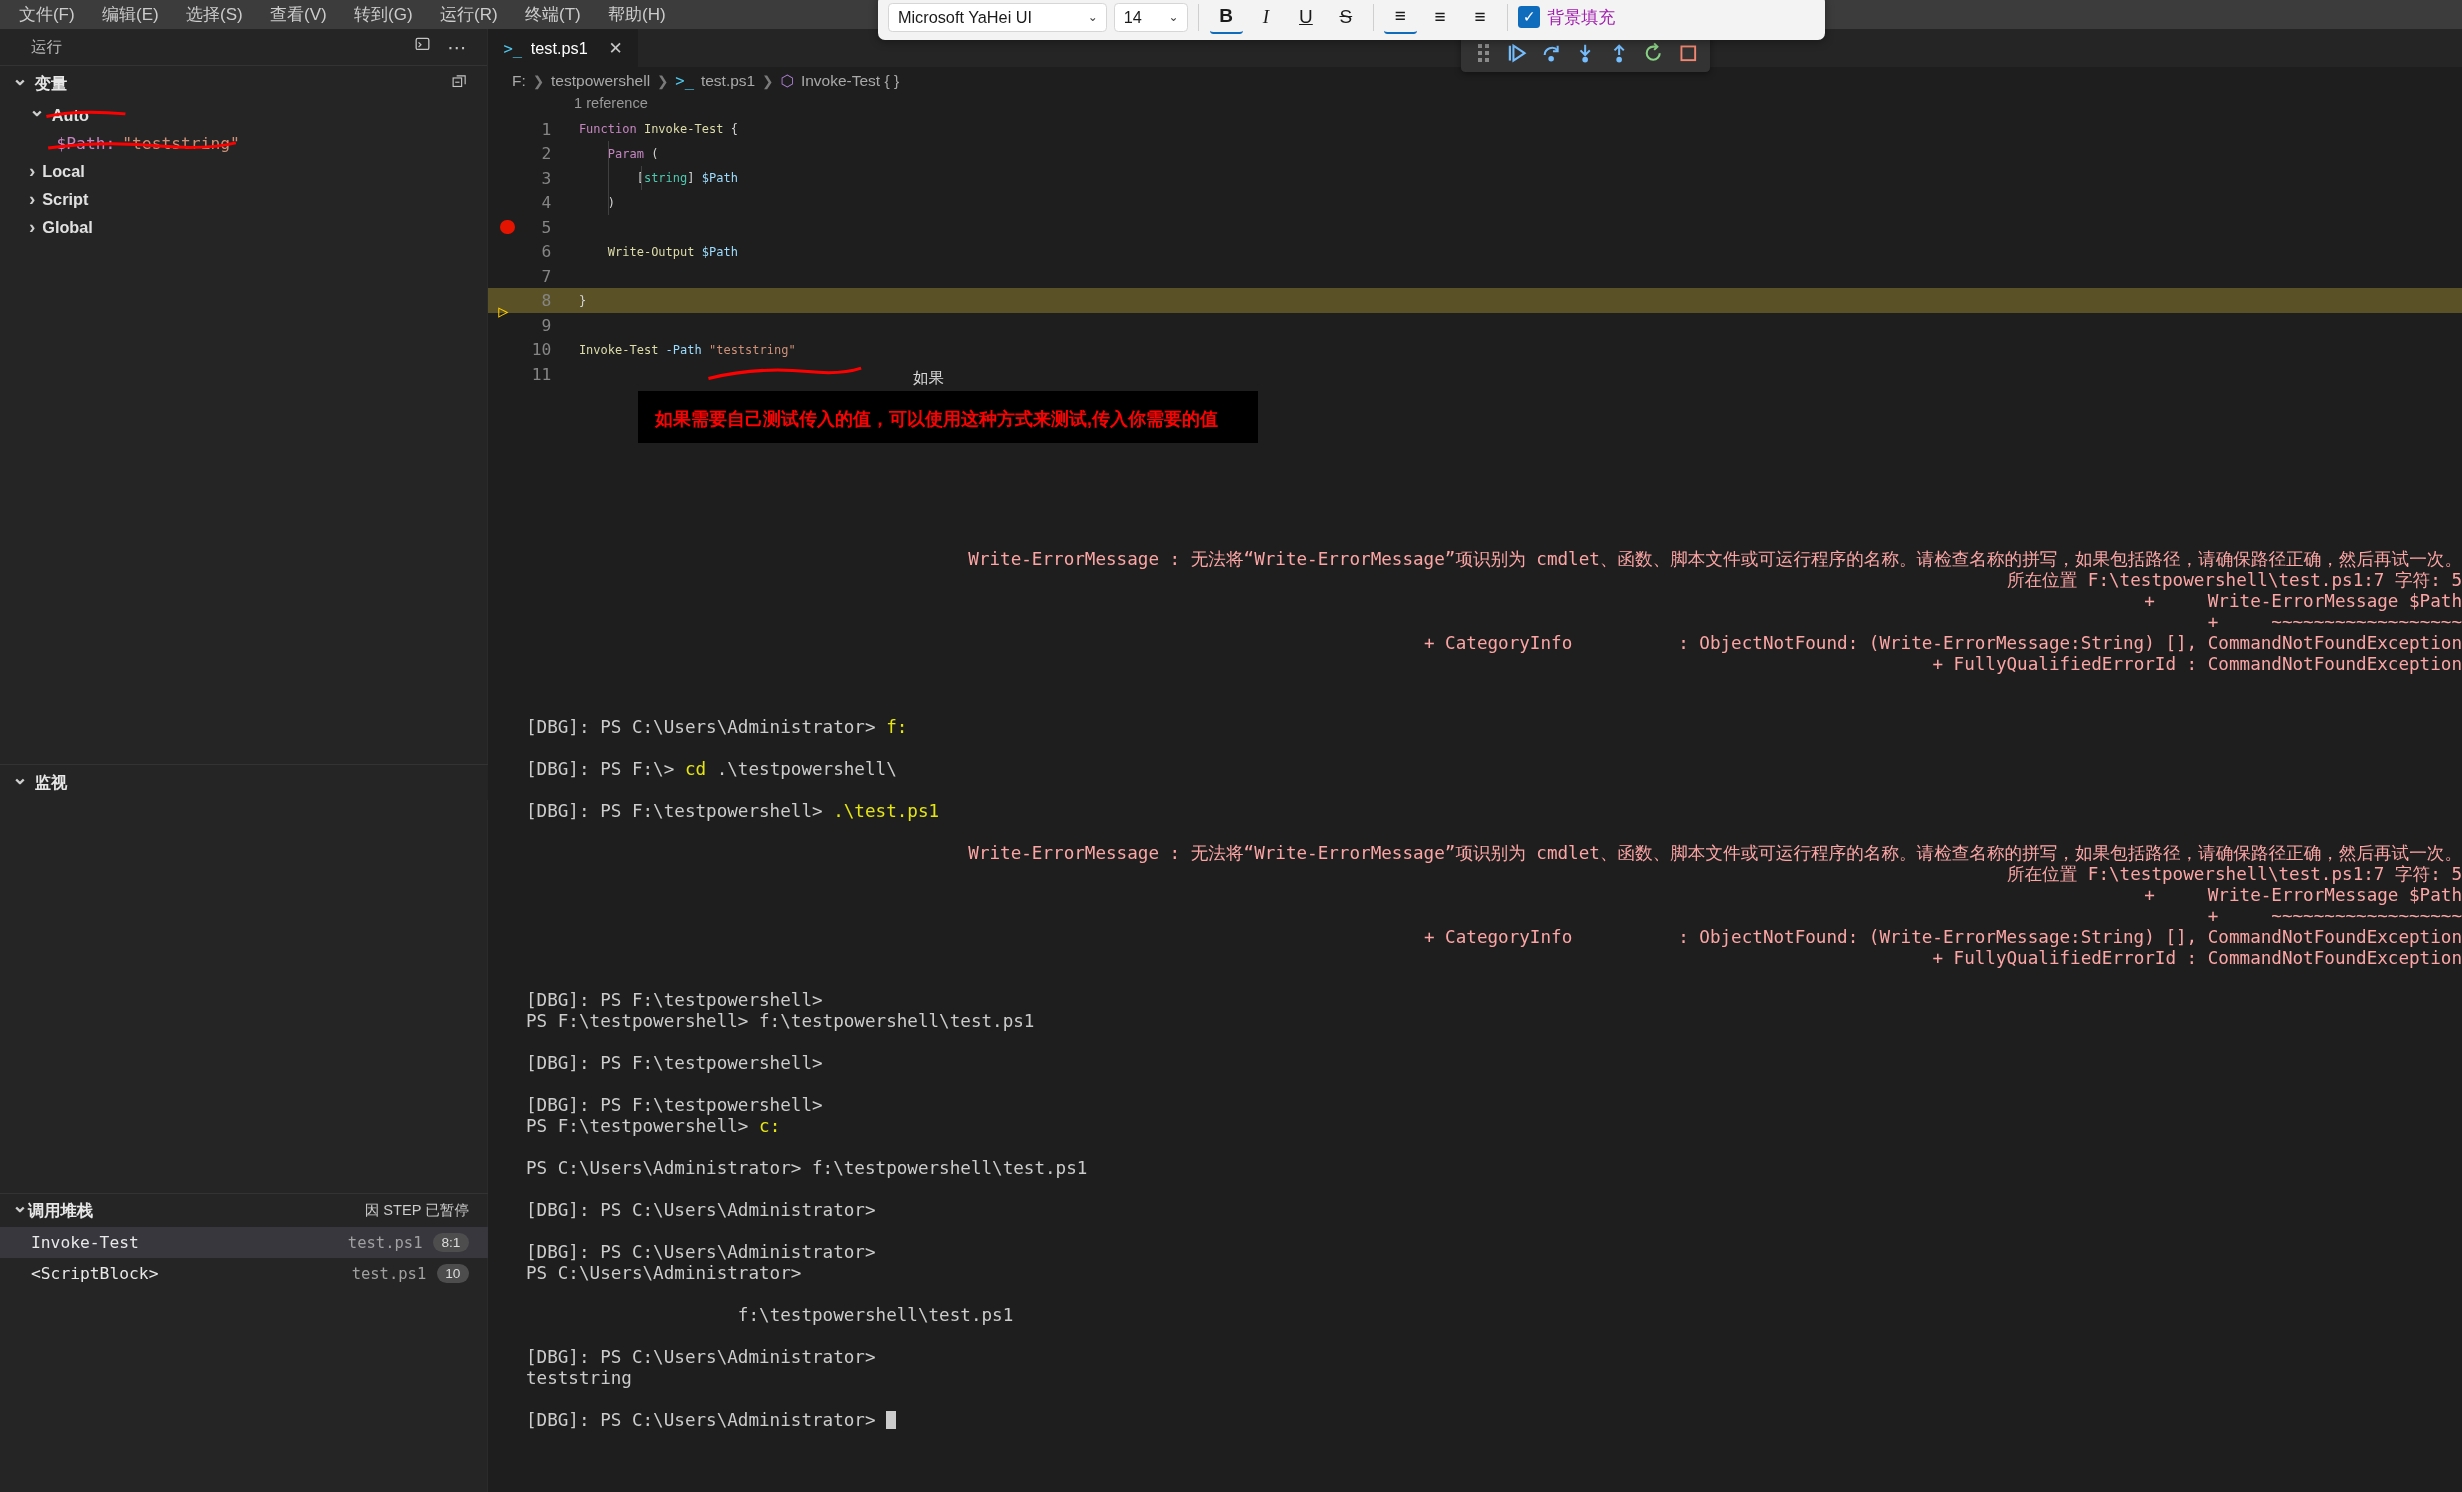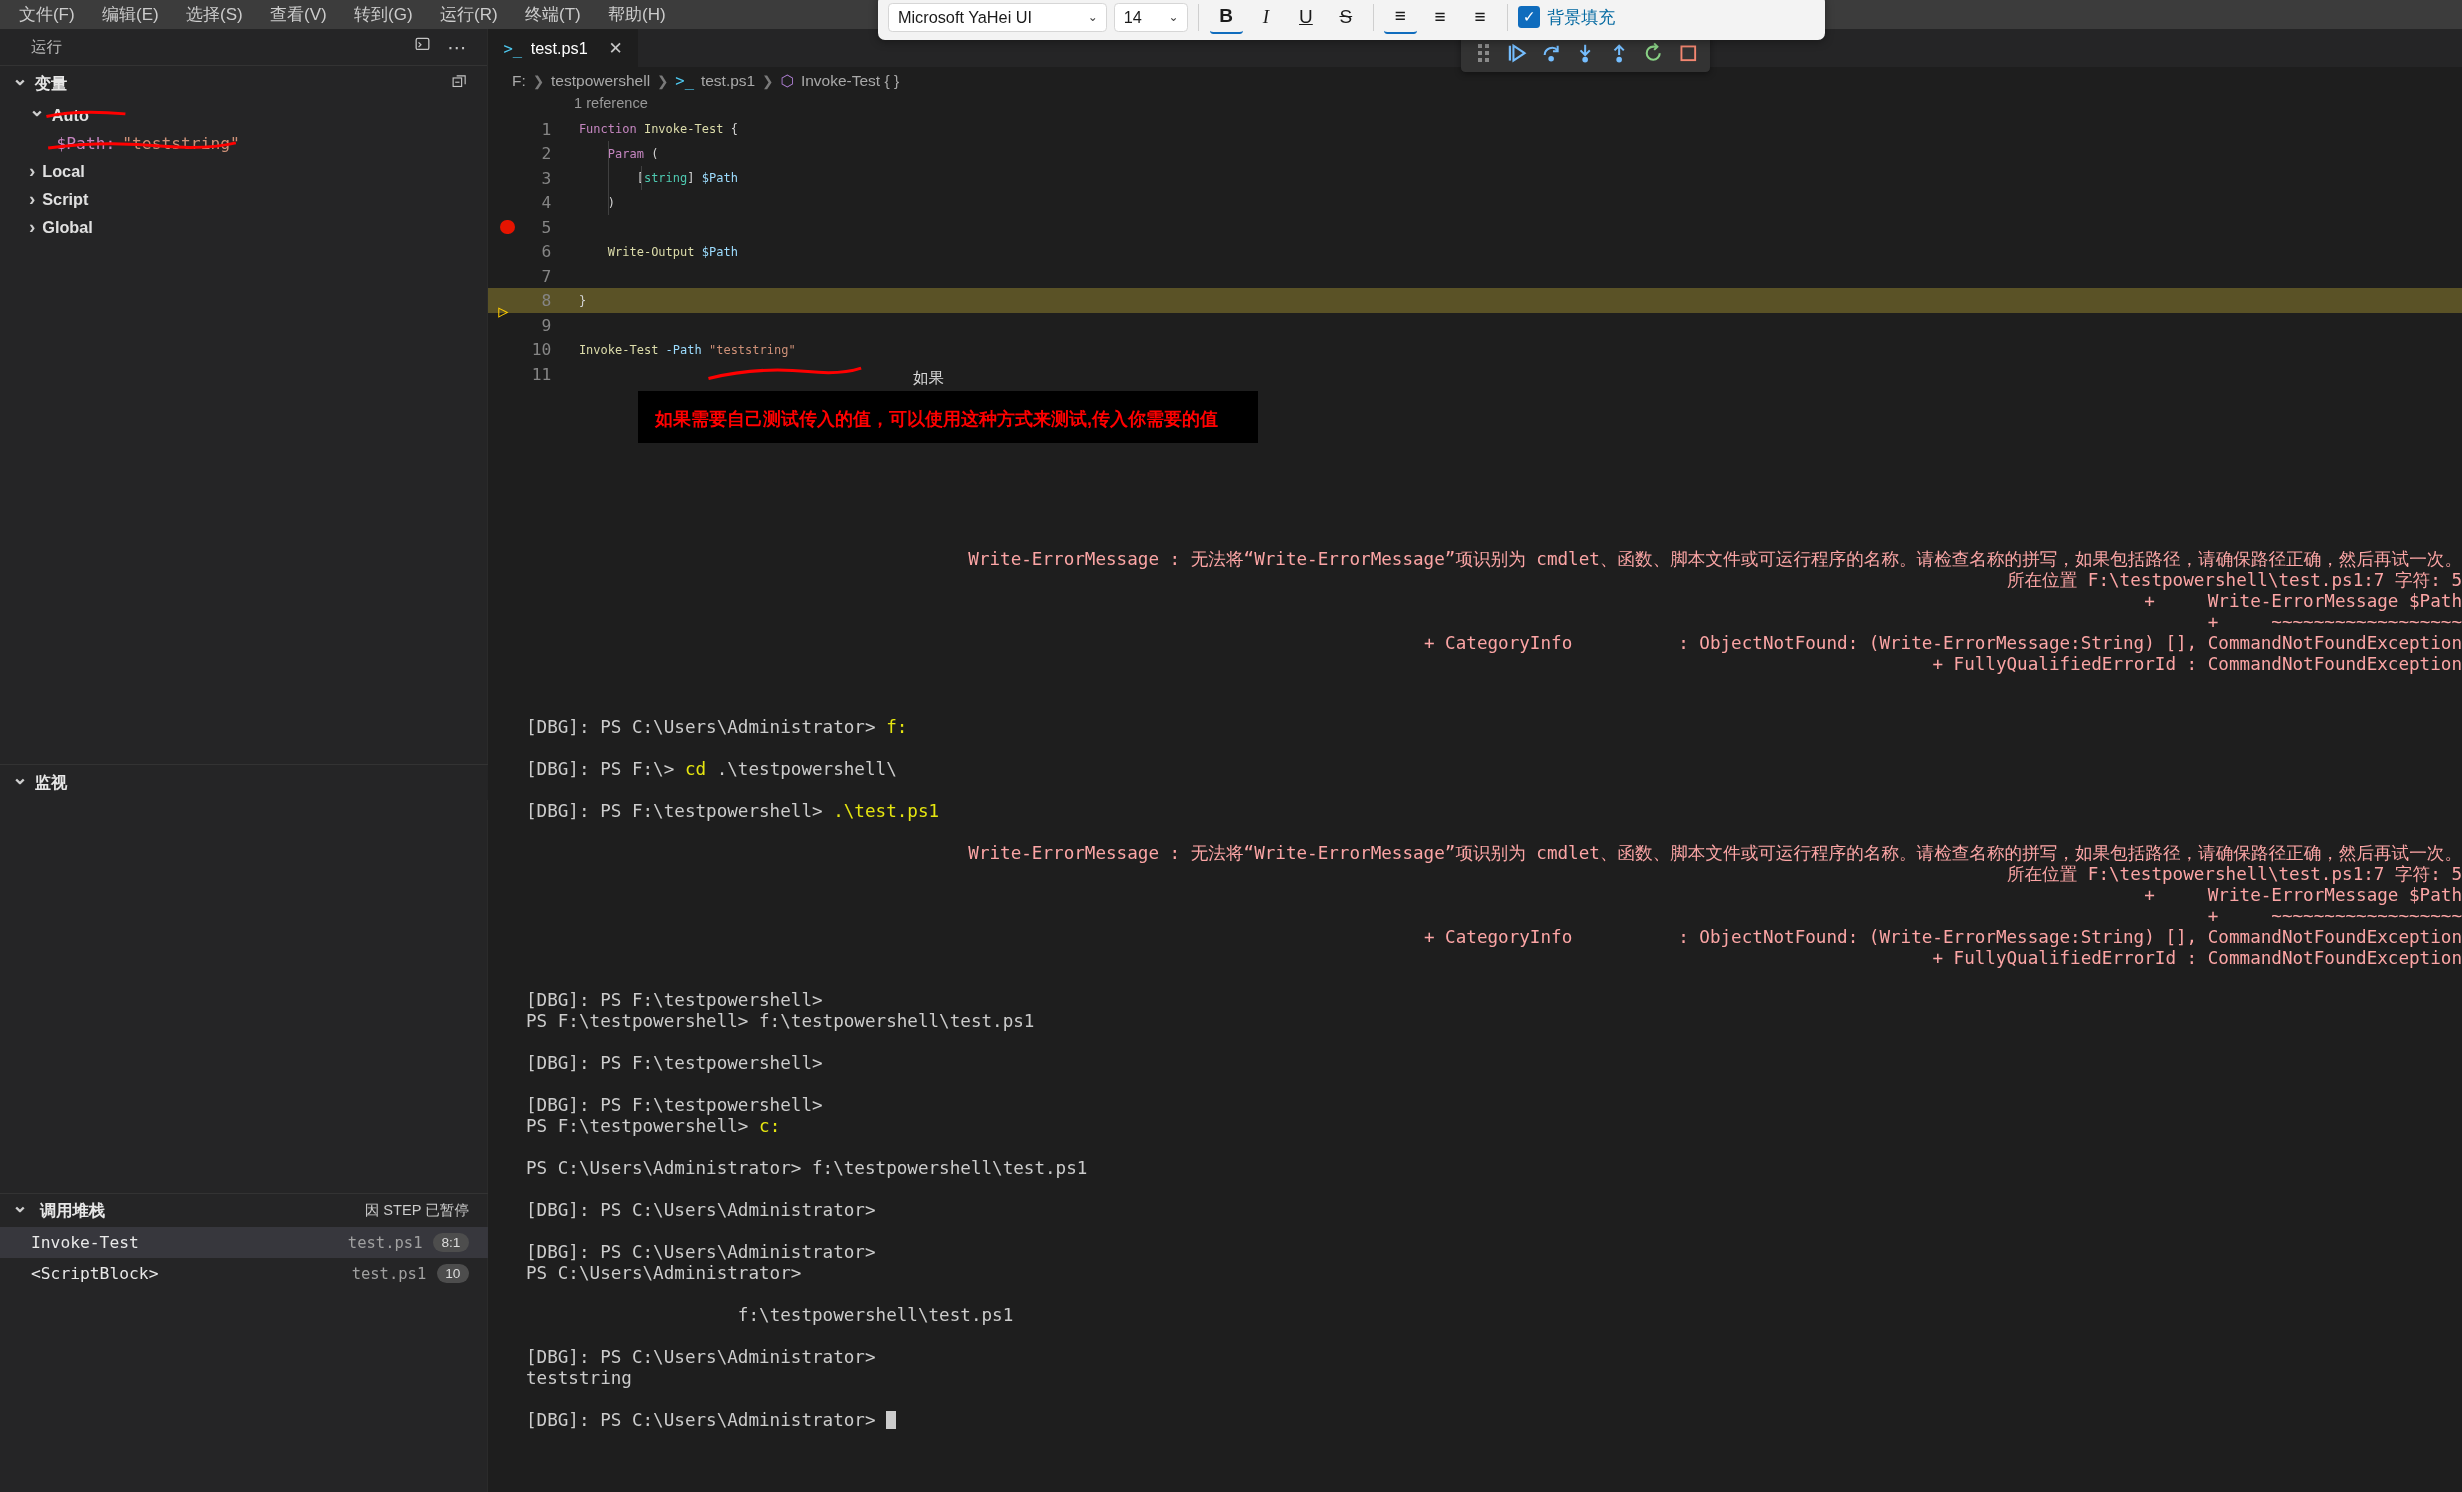--- a/index.html
+++ b/index.html
@@ -42,21 +42,21 @@
   }
   .fmt-btn.active { border-bottom: 2.6px solid #0f6cbd; }
   .fmt-btn.bold { font-weight: bold; }
   .fmt-btn.italic { font-style: italic; font-family: "Liberation Serif", serif; }
   .fmt-btn.under { text-decoration: underline; }
   .fmt-btn.strike { text-decoration: line-through; }
   .fmt-check {
     width: 22.3px; height: 22.3px; background: #0f6cbd; border-radius: 3.4px;
     color: #fff; font-size: 15.5px; display: flex; align-items: center; justify-content: center;
   }
-  .fmt-label { font-size: 17px; color: #0369a1; white-space: nowrap; }
+  .fmt-label { font-size: 17px; color: #a21caf; white-space: nowrap; }
 
   
   .sidebar {
     position: absolute; top: 29px; left: 0; width: 488px; height: 1463px;
     background: #252526; border-right: 0.9px solid #2b2b2b;
   }
   .side-title {
     height: 36px; display: flex; align-items: center; padding: 0 19px 0 31px;
     color: #bbbbbb; font-size: 15.5px; justify-content: space-between;
   }
@@ -327,21 +327,21 @@
 
     <div class="sec-head" style="position:absolute;top:735px;left:0;width:488px;">
       <span class="left">
         <span class="chev-d"></span>
         <span>监视</span>
       </span>
     </div>
 
     <div style="position:absolute;top:1164px;left:0;width:488px;">
       <div class="stack-head">
-        <span class="left" style="display:flex;align-items:center;gap:12px;font-family:Liberation Serif, serif;">
+        <span class="left" style="display:flex;align-items:center;gap:0;font-family:Liberation Serif, serif;">
           <span class="chev-d"></span>
           <span>调用堆栈</span>
         </span>
         <span class="paused">因 STEP 已暂停</span>
       </div>
       <div id="stacklist">
           <div class="stack-row sel">
             <span class="fn">Invoke-Test</span>
             <span class="meta">
               <span>test.ps1</span>

